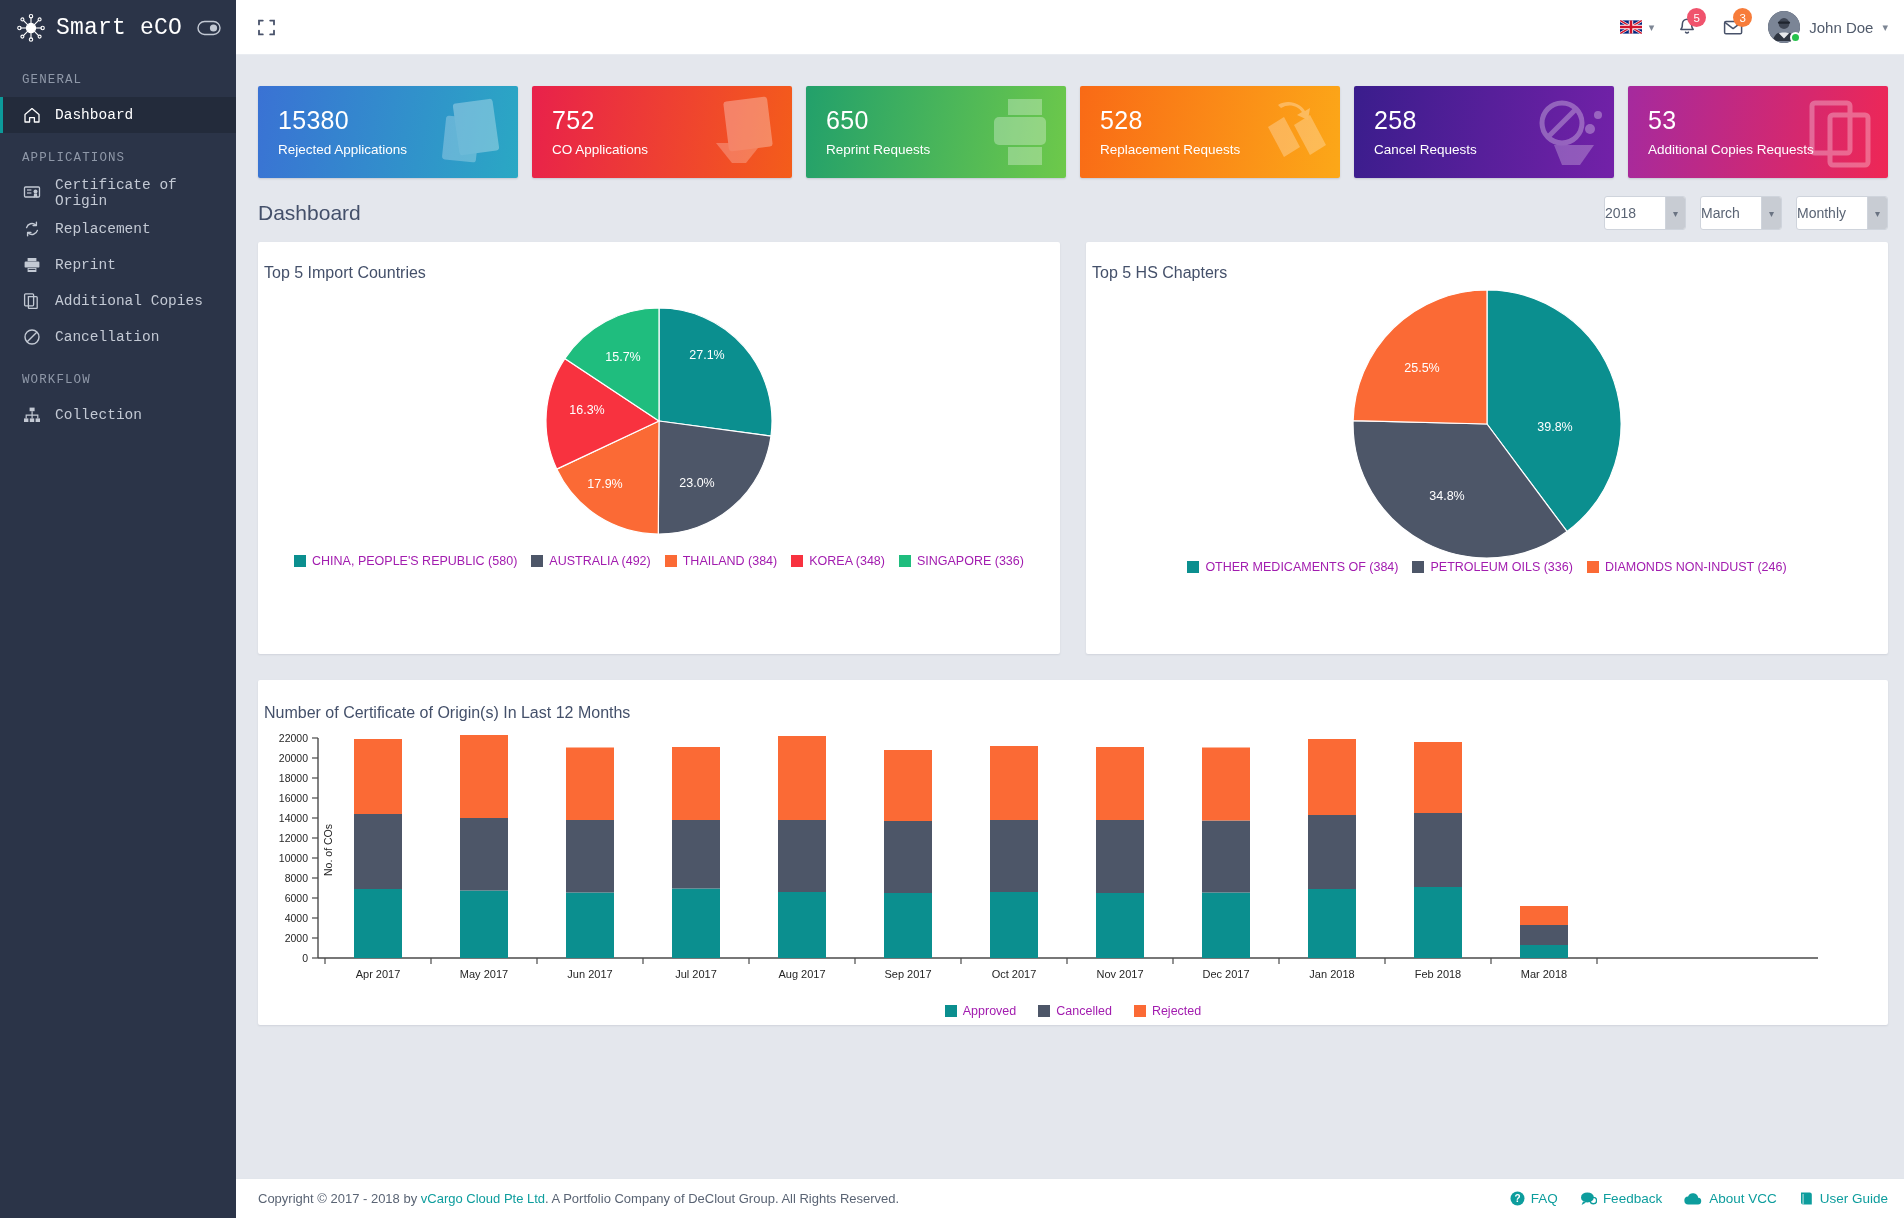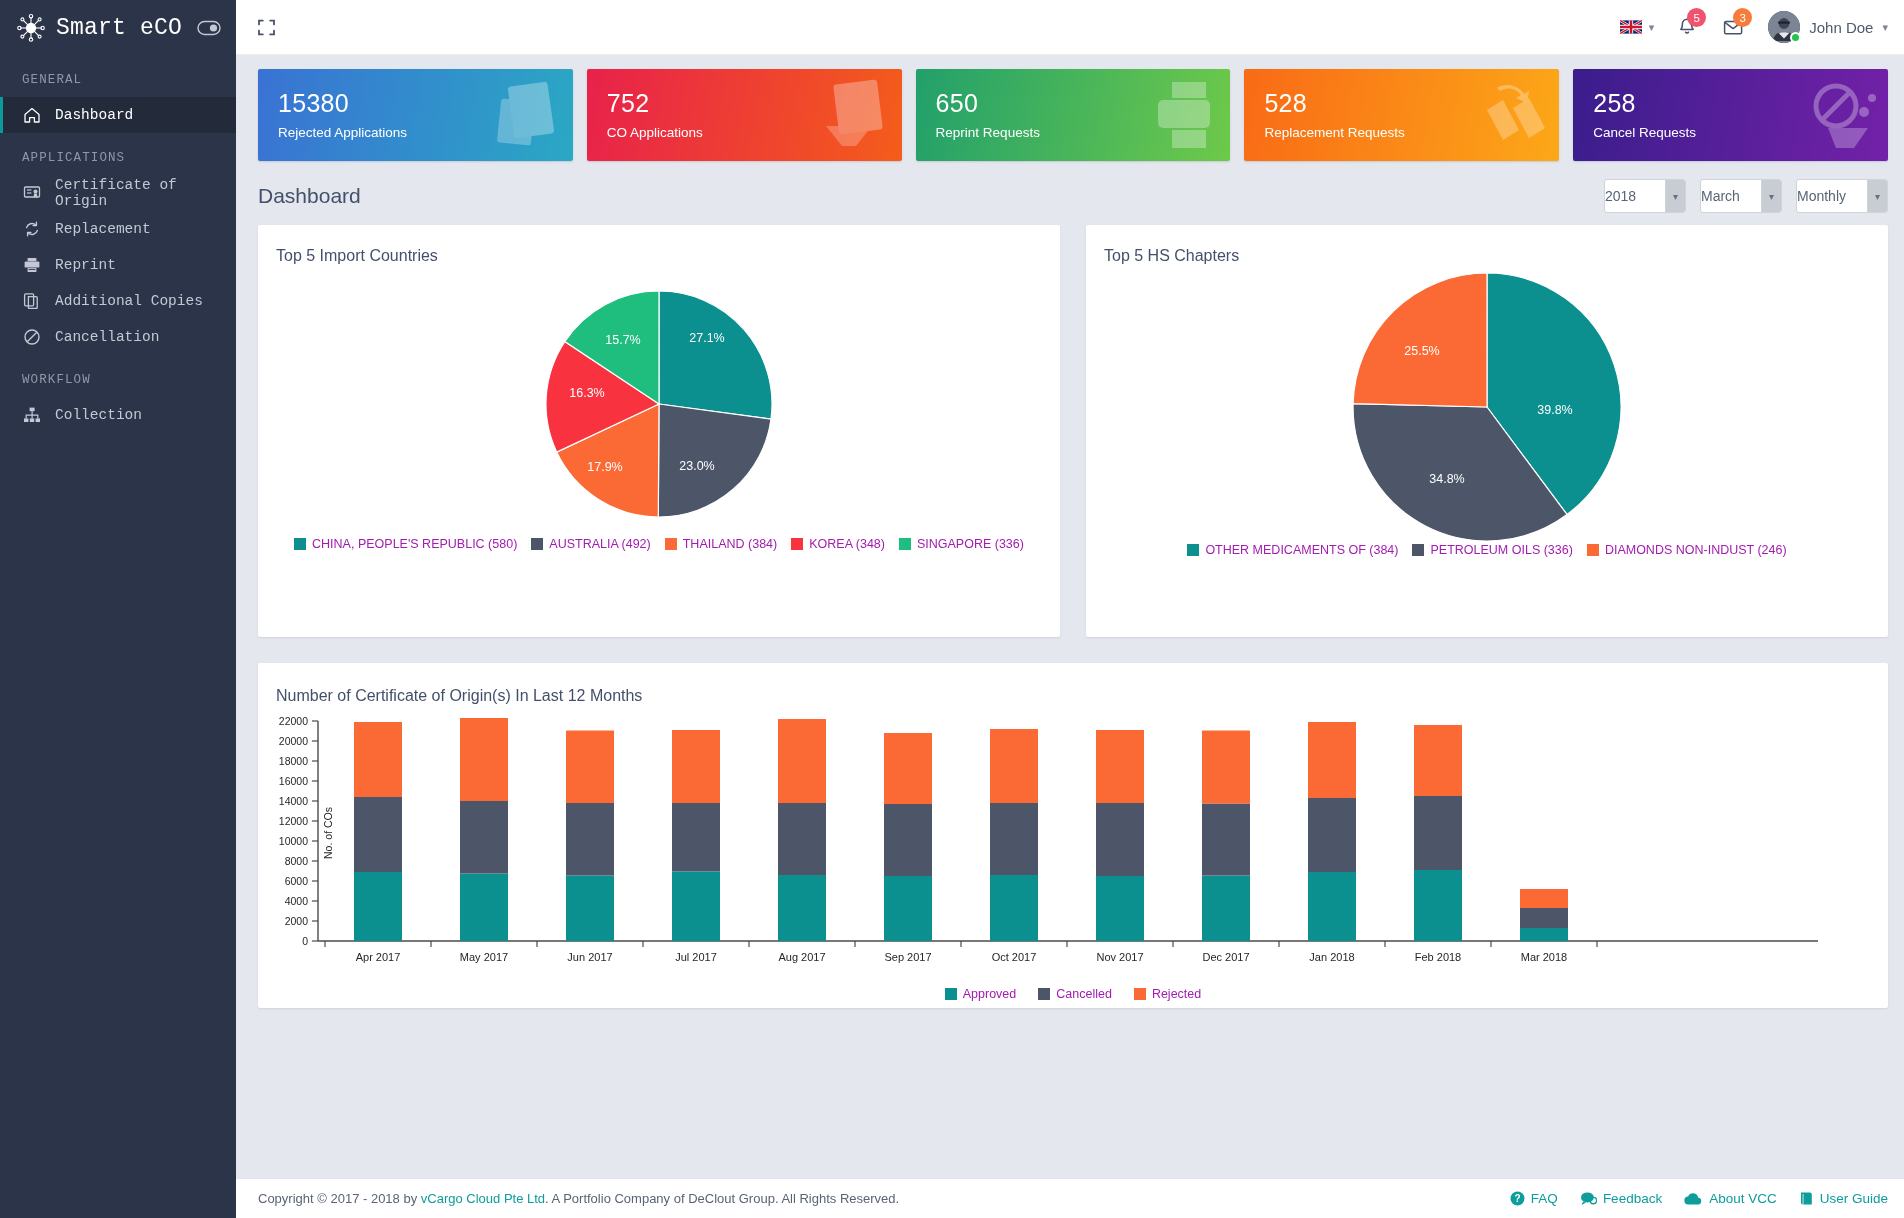--- a/index.html
+++ b/index.html
@@ -85,20 +85,21 @@
 
   
   .cards {
     display: flex; gap: 14px; padding: 14px 22px 0 22px;
   }
   .card {
     flex: 1; height: 92px; border-radius: 2px;
     position: relative; overflow: hidden; color: #fff;
     box-shadow: 0 1px 2px rgba(40,50,70,.16);
     cursor: pointer;
+    margin-top: 17px;
   }
   .card .num { position: relative; font-size: 25px; font-weight: 400; padding: 20px 0 0 20px; letter-spacing: .3px; }
   .card .lbl { position: relative; font-size: 13.5px; padding: 7px 0 0 20px; }
   .card .bg-ico {
     position: absolute; right: 6px; top: 50%; transform: translateY(-50%);
     opacity: .30;
   }
   .c1 { background: linear-gradient(100deg, #3a72d4 0%, #2aa8c4 100%); }
   .c2 { background: linear-gradient(100deg, #e8214b 0%, #f45d1a 100%); }
   .c3 { background: linear-gradient(100deg, #22a06b 0%, #6ec94a 100%); }
@@ -125,21 +126,21 @@
   }
   .sel.wide { width: 92px; }
 
   
   .row { display: flex; gap: 26px; padding: 0 22px; }
   .panel {
     background: #fff; border-radius: 2px; box-shadow: 0 1px 2px rgba(40,50,70,.10);
     flex: 1;
   }
   .panel-title {
-    font-size: 16px; color: #44506a; padding: 22px 0 0 18px; font-weight: 400;
+    font-size: 16px; color: #44506a; padding: 22px 0 0 6px; font-weight: 400;
   }
   .pie-body { display: flex; flex-direction: column; align-items: center; padding-top: 8px; }
   .legend { display: flex; gap: 14px; justify-content: center; flex-wrap: wrap; padding: 2px 10px 0 10px; }
   .legend-item { display: flex; align-items: center; gap: 6px; font-size: 12.5px; color: #a21caf; cursor: pointer; }
   .swatch { width: 12px; height: 12px; display: block; }
 
   .panel-wide { margin: 26px 22px 0 22px; background: #fff; border-radius: 2px; box-shadow: 0 1px 2px rgba(40,50,70,.10); }
 
   
   .footer {
@@ -386,20 +387,32 @@
         <span class="bg-ico">
           <svg width="80" height="74" viewBox="0 0 80 74">
               <g fill="none" stroke="#ffffff" stroke-width="5">
                 <circle cx="34" cy="28" r="20"></circle>
                 <line x1="20" y1="42" x2="48" y2="14"></line>
               </g>
               <g fill="#ffffff">
                 <path d="M26 50h40l-14 20H34Z" opacity=".85"></path>
                 <circle cx="62" cy="34" r="5"></circle>
                 <circle cx="70" cy="20" r="4"></circle>
+              </g>
+            </svg>
+        </span>
+      </div>
+      <div class="card c6">
+        <div class="num">53</div>
+        <div class="lbl">Additional Copies Requests</div>
+        <span class="bg-ico">
+          <svg width="78" height="74" viewBox="0 0 78 74">
+              <g fill="none" stroke="#ffffff" stroke-width="5">
+                <rect x="8" y="8" width="38" height="50" rx="3"></rect>
+                <rect x="26" y="20" width="38" height="50" rx="3"></rect>
               </g>
             </svg>
         </span>
       </div>
     </section>
 
     <div class="page-head">
       <h1 class="page-title">Dashboard</h1>
       <div class="filters">
         <div class="sel">

